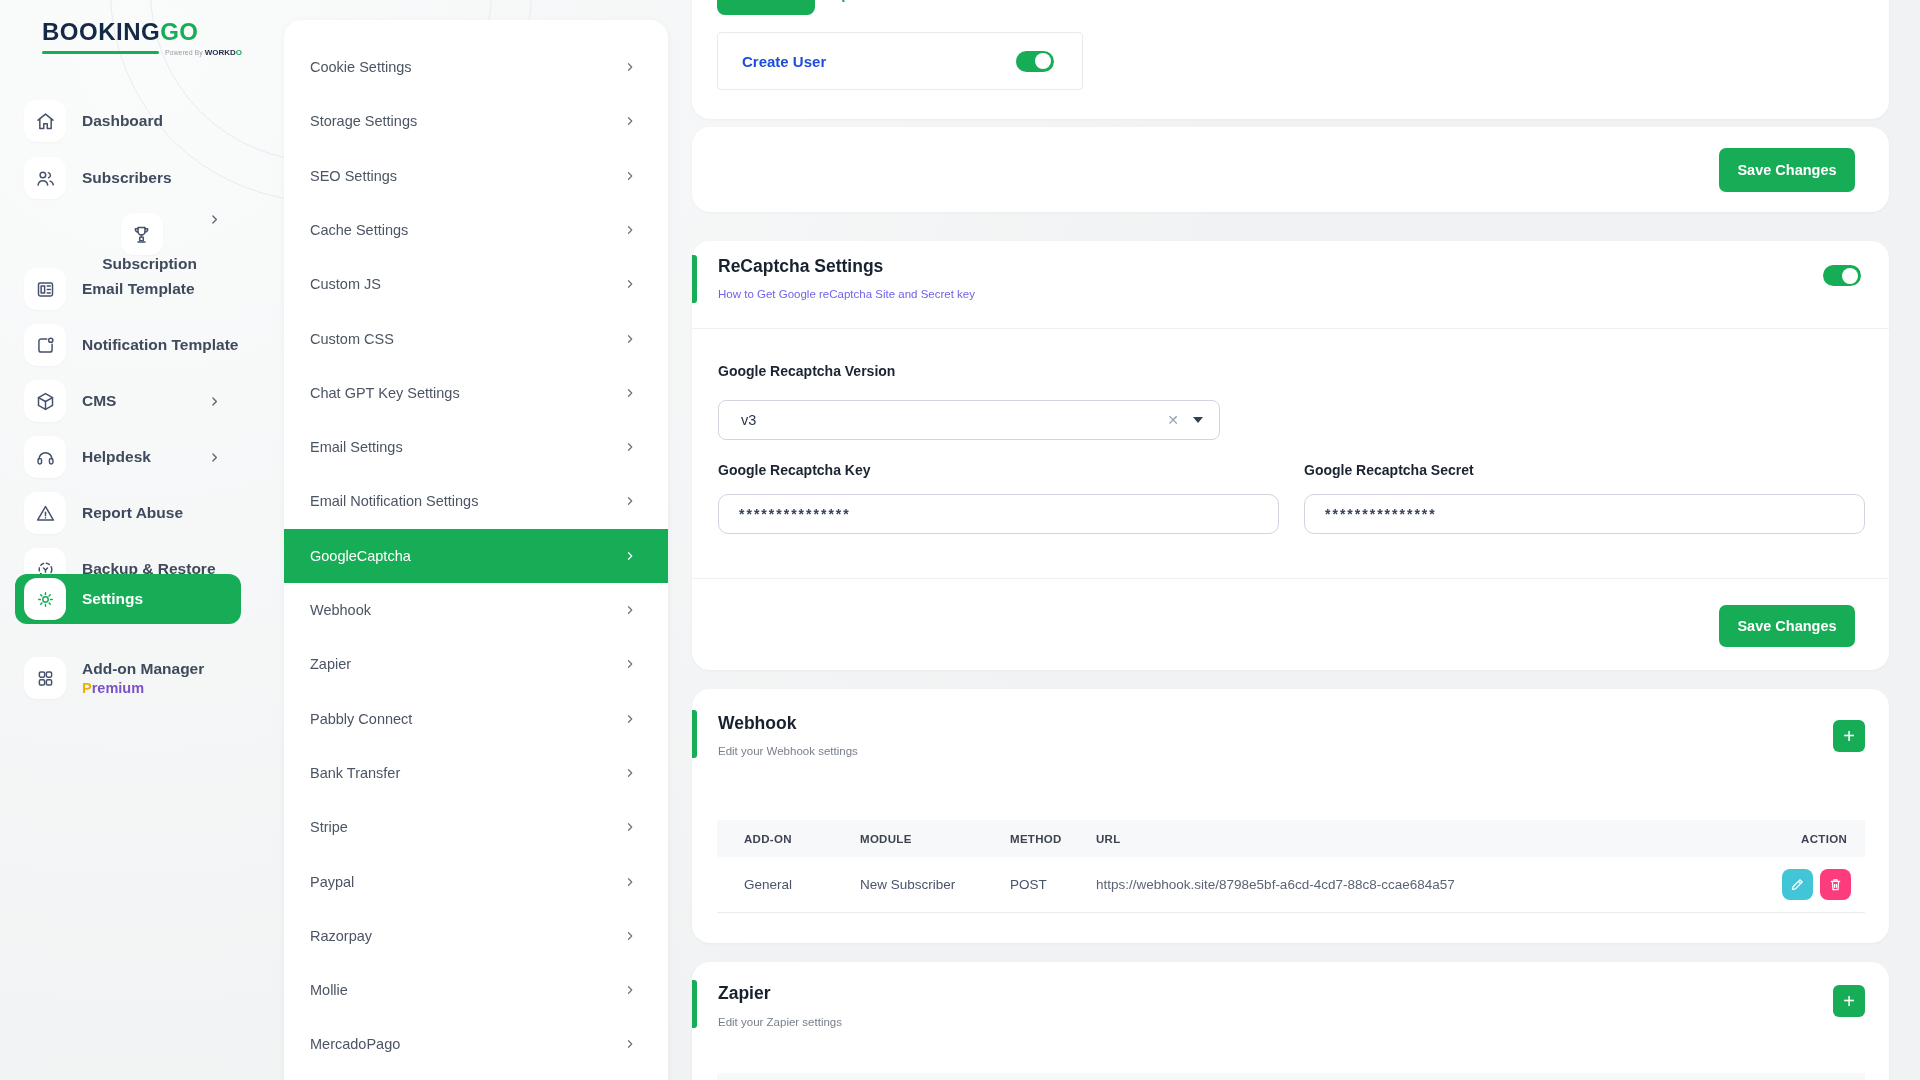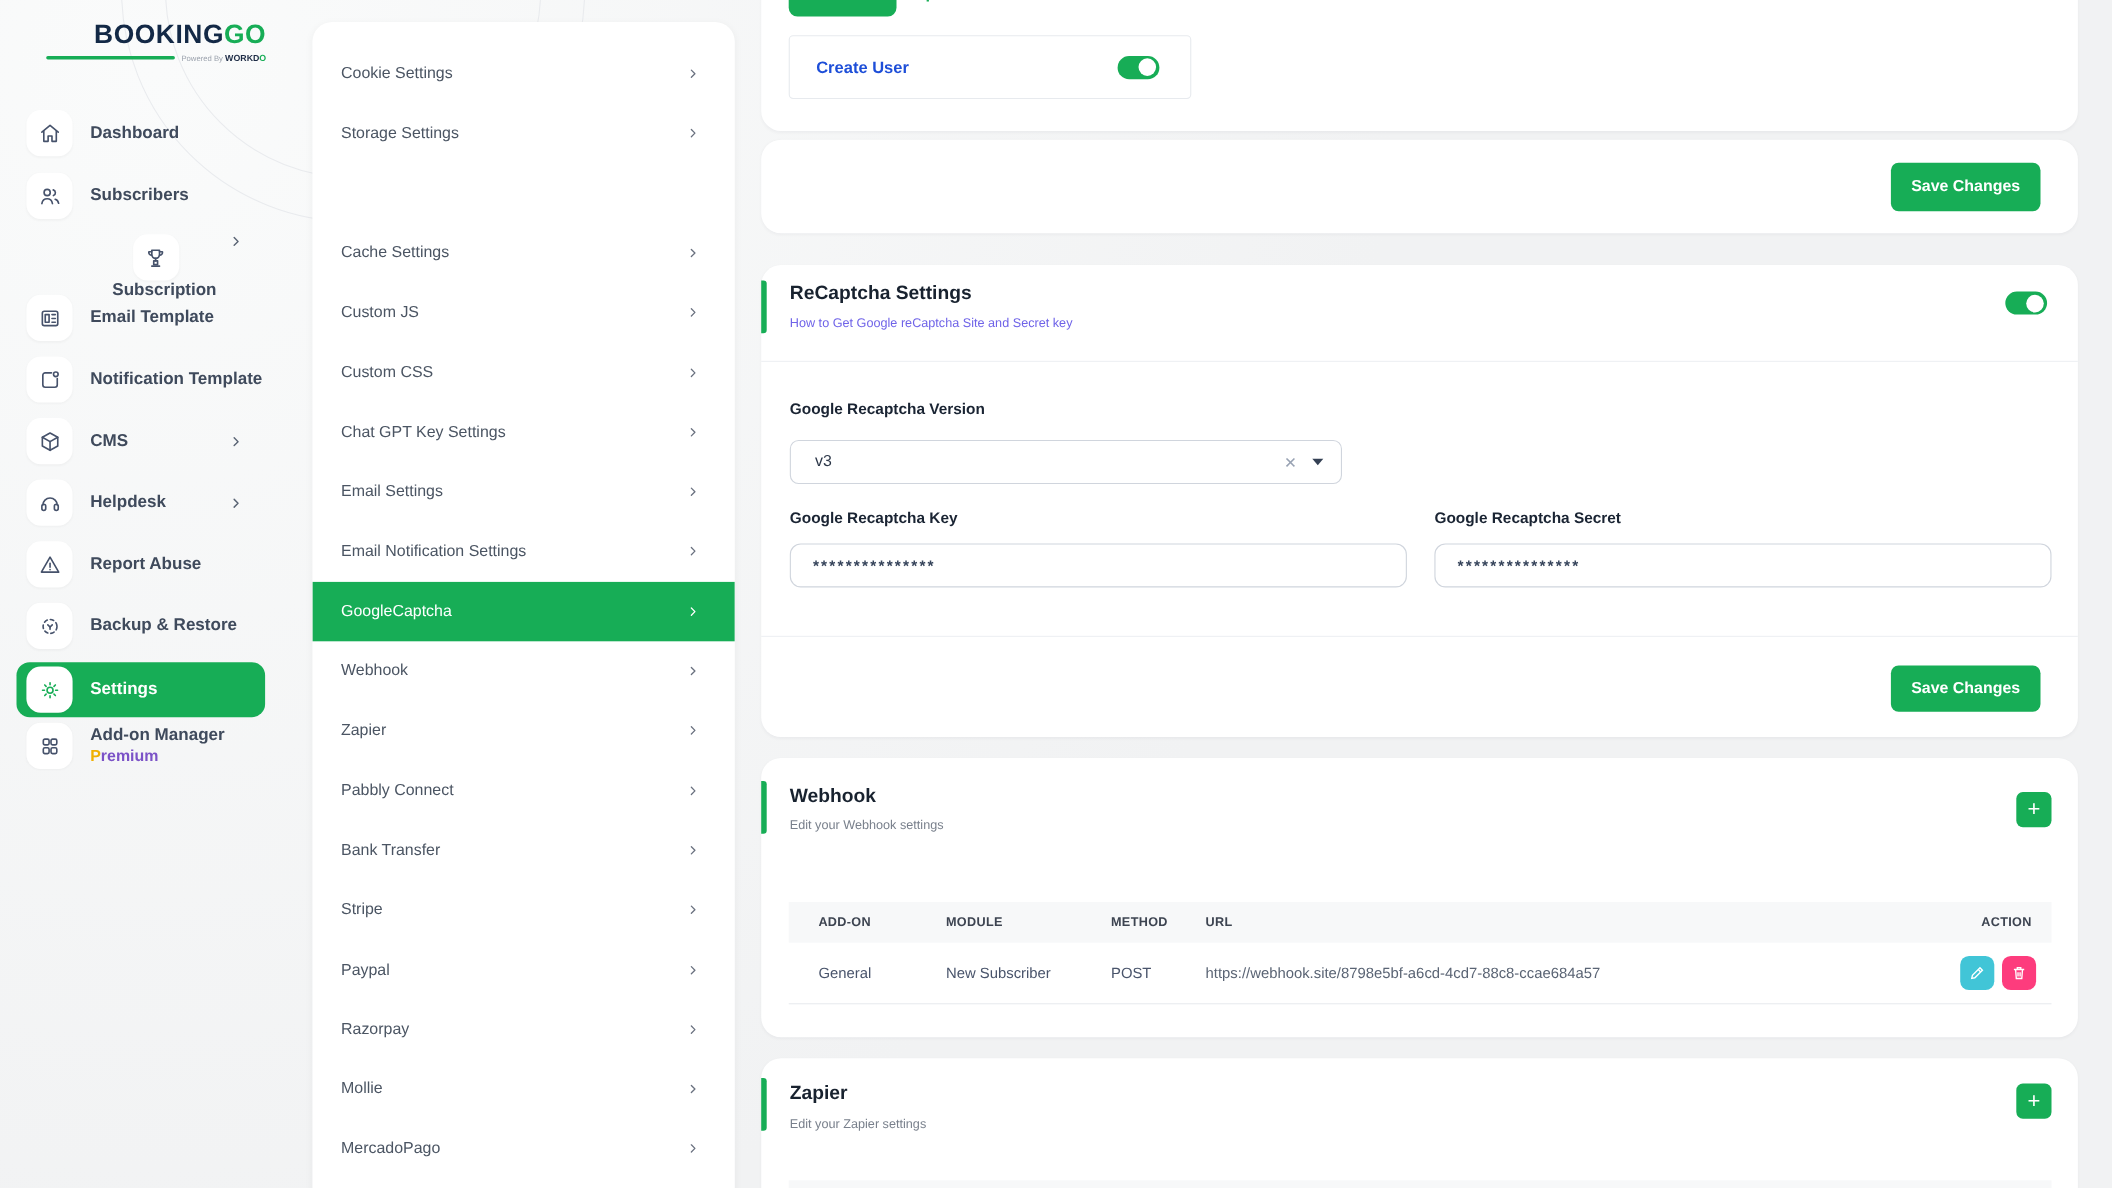--- a/index.html
+++ b/index.html
@@ -2,21 +2,21 @@
 <html style="--primary-green: #17ad56; --link-purple: #6f63e8; --edit-cyan: #41c5d7; --delete-pink: #fd3c7d; --premium-p: #f0b000; --premium-rest: #7b52c7;"><head>
 <meta charset="utf-8">
 <style>
   html,body{margin:0;padding:0;}
   body{font-family:"Liberation Sans","DejaVu Sans",sans-serif;background:#f1f2f3;}
   #root{position:relative;width:1920px;height:1080px;overflow:hidden;background:radial-gradient(circle at 140px 60px,#fafbfb 0%,#f1f2f3 55%);}
   .deco-circle{position:absolute;border:1px solid #e9ebee;border-radius:50%;}
   
   #left-sidebar{position:absolute;left:0;top:0;width:283px;height:1080px;}
   .logo{position:absolute;left:42px;top:18px;width:200px;}
-  .logo-main{font-size:24px;font-weight:800;letter-spacing:.5px;color:#132946;text-align:right;}
+  .logo-main{font-size:24px;font-weight:800;letter-spacing:.5px;color:#132946;}
   .logo-main .go{color:var(--primary-green,#17ad56);}
   .logo-sub{display:flex;align-items:center;margin-top:2px;}
   .logo-line{flex:1;height:3px;background:var(--primary-green,#17ad56);border-radius:2px;margin-right:6px;}
   .logo-powered{font-size:7px;color:#9aa1ac;}
   .logo-powered b{color:#1d2b45;font-size:8px;}
   .logo-powered b .o{color:var(--primary-green,#17ad56);}
   .srow{position:absolute;left:24px;width:235px;height:42px;display:flex;align-items:center;cursor:pointer;}
   .srow .chip{width:42px;height:42px;background:#fff;border-radius:13px;display:flex;align-items:center;justify-content:center;color:#46526b;box-shadow:0 1px 2px rgba(16,24,40,.03);flex:none;}
   .srow .chip svg{width:21px;height:21px;}
   .srow .slabel{margin-left:16px;font-size:15.5px;font-weight:600;color:#3f4a5c;white-space:nowrap;}
@@ -192,21 +192,21 @@
         <div class="srow" style="top: 548px;">
           <span class="chip">
             <svg viewBox="0 0 24 24" fill="none" stroke="currentColor" stroke-width="1.7" stroke-linecap="round" stroke-linejoin="round">
               <circle cx="12" cy="12" r="7.2" stroke-dasharray="3.6 3.2"></circle>
               <path d="M9.7 10.3 12 12.6l2.3-2.3"></path>
               <path d="M12 12.6V15"></path>
             </svg>
           </span>
           <span class="slabel">Backup &amp; Restore</span>
         </div>
-        <div class="srow active" style="top: 602px;">
+        <div class="srow active" style="top: 574px;">
           <span class="chip">
             <svg viewBox="0 0 24 24" fill="none" stroke="currentColor" stroke-width="1.7" stroke-linecap="round" stroke-linejoin="round">
               <circle cx="12" cy="12" r="3.1"></circle>
               <path d="M12 4.2v2M12 17.8v2M4.2 12h2M17.8 12h2M6.5 6.5l1.4 1.4M16.1 16.1l1.4 1.4M17.5 6.5l-1.4 1.4M7.9 16.1l-1.4 1.4"></path>
             </svg>
           </span>
           <span class="slabel">Settings</span>
         </div>
         <div class="srow addon" style="top: 652px;">
           <span class="chip">
@@ -229,20 +229,28 @@
       <div class="snav-item" style="top: 20px;">
         <span class="nlabel">Cookie Settings</span>
         <span class="nchev">
           <svg viewBox="0 0 24 24" fill="none" stroke="currentColor" stroke-width="2.4" stroke-linecap="round" stroke-linejoin="round">
             <path d="M9 5.5 15.5 12 9 18.5"></path>
           </svg>
         </span>
       </div>
       <div class="snav-item" style="top: 74.3px;">
         <span class="nlabel">Storage Settings</span>
+        <span class="nchev">
+          <svg viewBox="0 0 24 24" fill="none" stroke="currentColor" stroke-width="2.4" stroke-linecap="round" stroke-linejoin="round">
+            <path d="M9 5.5 15.5 12 9 18.5"></path>
+          </svg>
+        </span>
+      </div>
+      <div class="snav-item" style="top: 128.6px;">
+        <span class="nlabel">SEO Settings</span>
         <span class="nchev">
           <svg viewBox="0 0 24 24" fill="none" stroke="currentColor" stroke-width="2.4" stroke-linecap="round" stroke-linejoin="round">
             <path d="M9 5.5 15.5 12 9 18.5"></path>
           </svg>
         </span>
       </div>
       <div class="snav-item" style="top: 182.9px;">
         <span class="nlabel">Cache Settings</span>
         <span class="nchev">
           <svg viewBox="0 0 24 24" fill="none" stroke="currentColor" stroke-width="2.4" stroke-linecap="round" stroke-linejoin="round">

